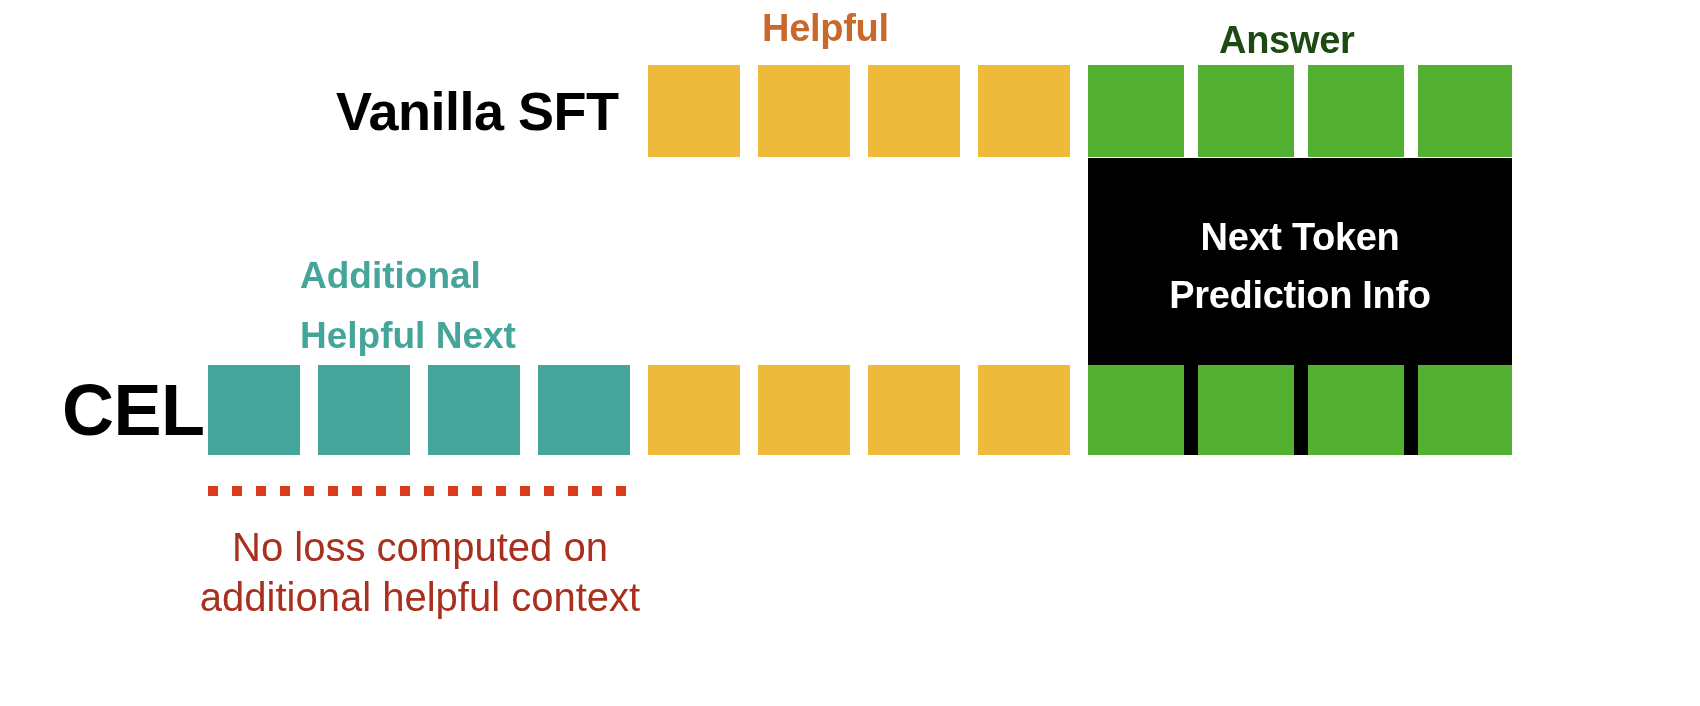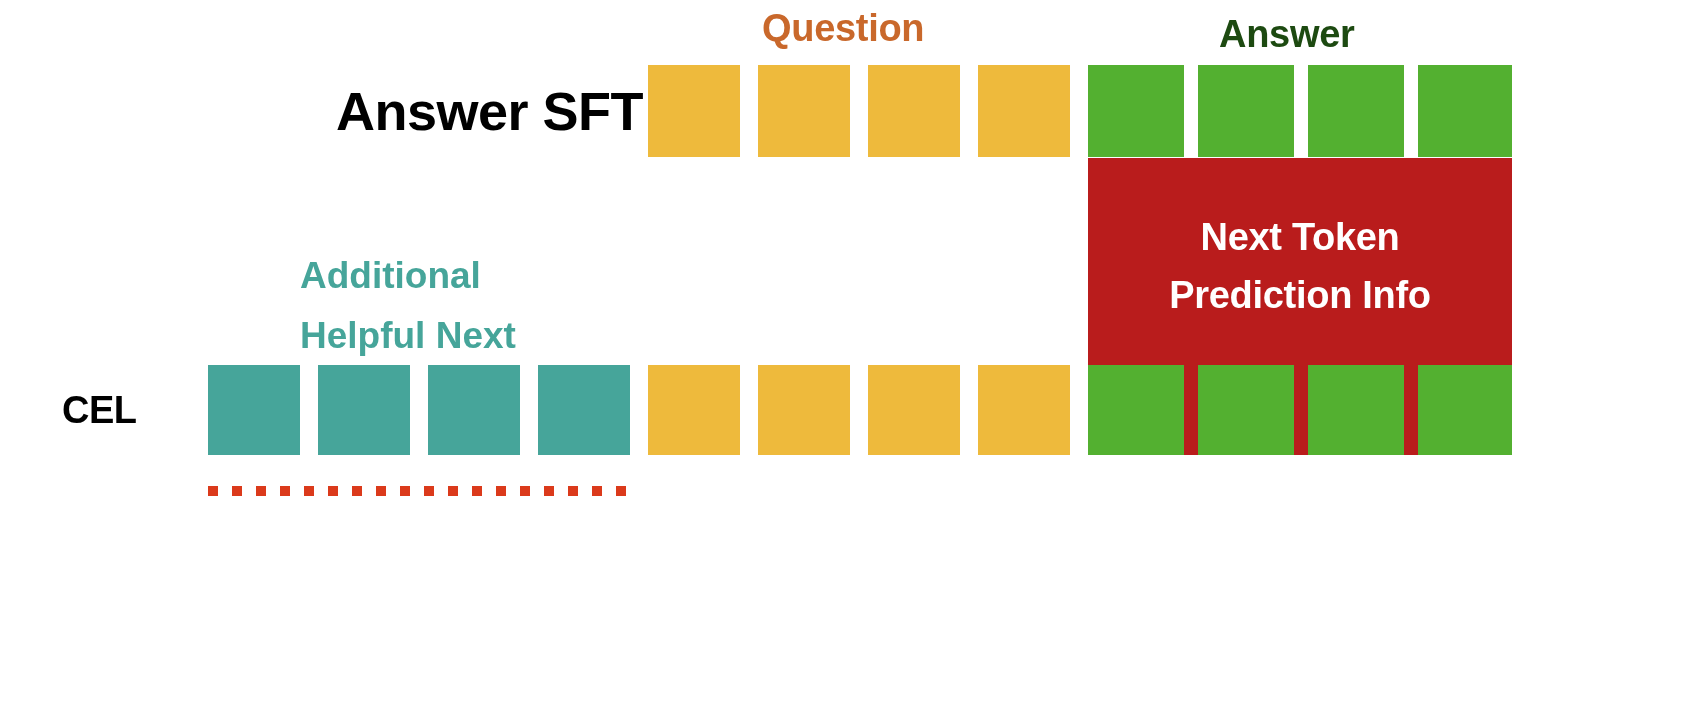--- a/index.html
+++ b/index.html
@@ -21,53 +21,53 @@
     font-weight:700;
     color:#000000;
     letter-spacing:-0.5px;
   }
   #label-vanilla-sft{
     left:336px;top:80px;
     font-size:54px;line-height:62px;
   }
   #label-cel{
     left:62px;top:379px;
-    font-size:38px;line-height:62px;
+    font-size:72px;line-height:62px;
   }
 
   
   .section-heading{
     font-weight:800;
     font-size:38px;
     line-height:44px;
     letter-spacing:-0.3px;
   }
   #heading-question{
     left:762px;top:6px;
     color:#C9682B;
   }
   #heading-answer{
-    left:1219px;top:12px;
+    left:1219px;top:18px;
     color:#1D4A11;
     text-align:right;
   }
   #heading-additional-helpful-info{
     left:300px;top:246px;
     color:#46A59A;
     font-weight:800;
     font-size:37px;
     line-height:60px;
     width:250px;
   }
 
   
   #band-next-token-loss{
     left:1088px;top:158px;
     width:424px;height:297px;
-    background:#b91c1c;
+    background:#000000;
   }
   #band-next-token-loss .band-text{
     position:absolute;
     left:0;right:0;top:50px;
     text-align:center;
     color:#ffffff;
     font-weight:800;
     font-size:38px;
     line-height:58px;
     letter-spacing:-0.3px;
@@ -92,37 +92,37 @@
     line-height:50px;
     font-weight:400;
   }
   #caption-no-loss .cap-line{display:block;}
 </style>
 </head>
 <body>
 
 <div id="stage">
 
-  <div class="lbl section-heading" id="heading-question">Question</div>
+  <div class="lbl section-heading" id="heading-question">Helpful</div>
 
   <div class="lbl section-heading" id="heading-answer">Answer</div>
 
   <div class="lbl" id="heading-additional-helpful-info">
     <span>Additional</span><br>
     <span>Helpful Next</span>
   </div>
 
   <div class="band" id="band-next-token-loss">
     <div class="band-text">
       <span>Next Token</span><br>
       <span>Prediction Info</span>
     </div>
   </div>
 
-  <div class="lbl row-label" id="label-vanilla-sft">Answer SFT</div>
+  <div class="lbl row-label" id="label-vanilla-sft">Vanilla SFT</div>
 
   <div class="tok" style="left:648px;top:65px;width:92px;height:92px;background:#EEBA3C;"></div>
   <div class="tok" style="left:758px;top:65px;width:92px;height:92px;background:#EEBA3C;"></div>
   <div class="tok" style="left:868px;top:65px;width:92px;height:92px;background:#EEBA3C;"></div>
   <div class="tok" style="left:978px;top:65px;width:92px;height:92px;background:#EEBA3C;"></div>
 
   <div class="tok" style="left:1088px;top:65px;width:96px;height:92px;background:#53B030;"></div>
   <div class="tok" style="left:1198px;top:65px;width:96px;height:92px;background:#53B030;"></div>
   <div class="tok" style="left:1308px;top:65px;width:96px;height:92px;background:#53B030;"></div>
   <div class="tok" style="left:1418px;top:65px;width:94px;height:92px;background:#53B030;"></div>
@@ -139,14 +139,18 @@
   <div class="tok" style="left:868px;top:365px;width:92px;height:90px;background:#EEBA3C;"></div>
   <div class="tok" style="left:978px;top:365px;width:92px;height:90px;background:#EEBA3C;"></div>
 
   <div class="tok" style="left:1088px;top:365px;width:96px;height:90px;background:#53B030;"></div>
   <div class="tok" style="left:1198px;top:365px;width:96px;height:90px;background:#53B030;"></div>
   <div class="tok" style="left:1308px;top:365px;width:96px;height:90px;background:#53B030;"></div>
   <div class="tok" style="left:1418px;top:365px;width:94px;height:90px;background:#53B030;"></div>
 
   <div class="band" id="dotted-underline"></div>
 
+  <div class="lbl" id="caption-no-loss">
+    <span class="cap-line">No loss computed on</span>
+    <span class="cap-line">additional helpful context</span>
+  </div>
 
 </div>
 
 </body></html>

